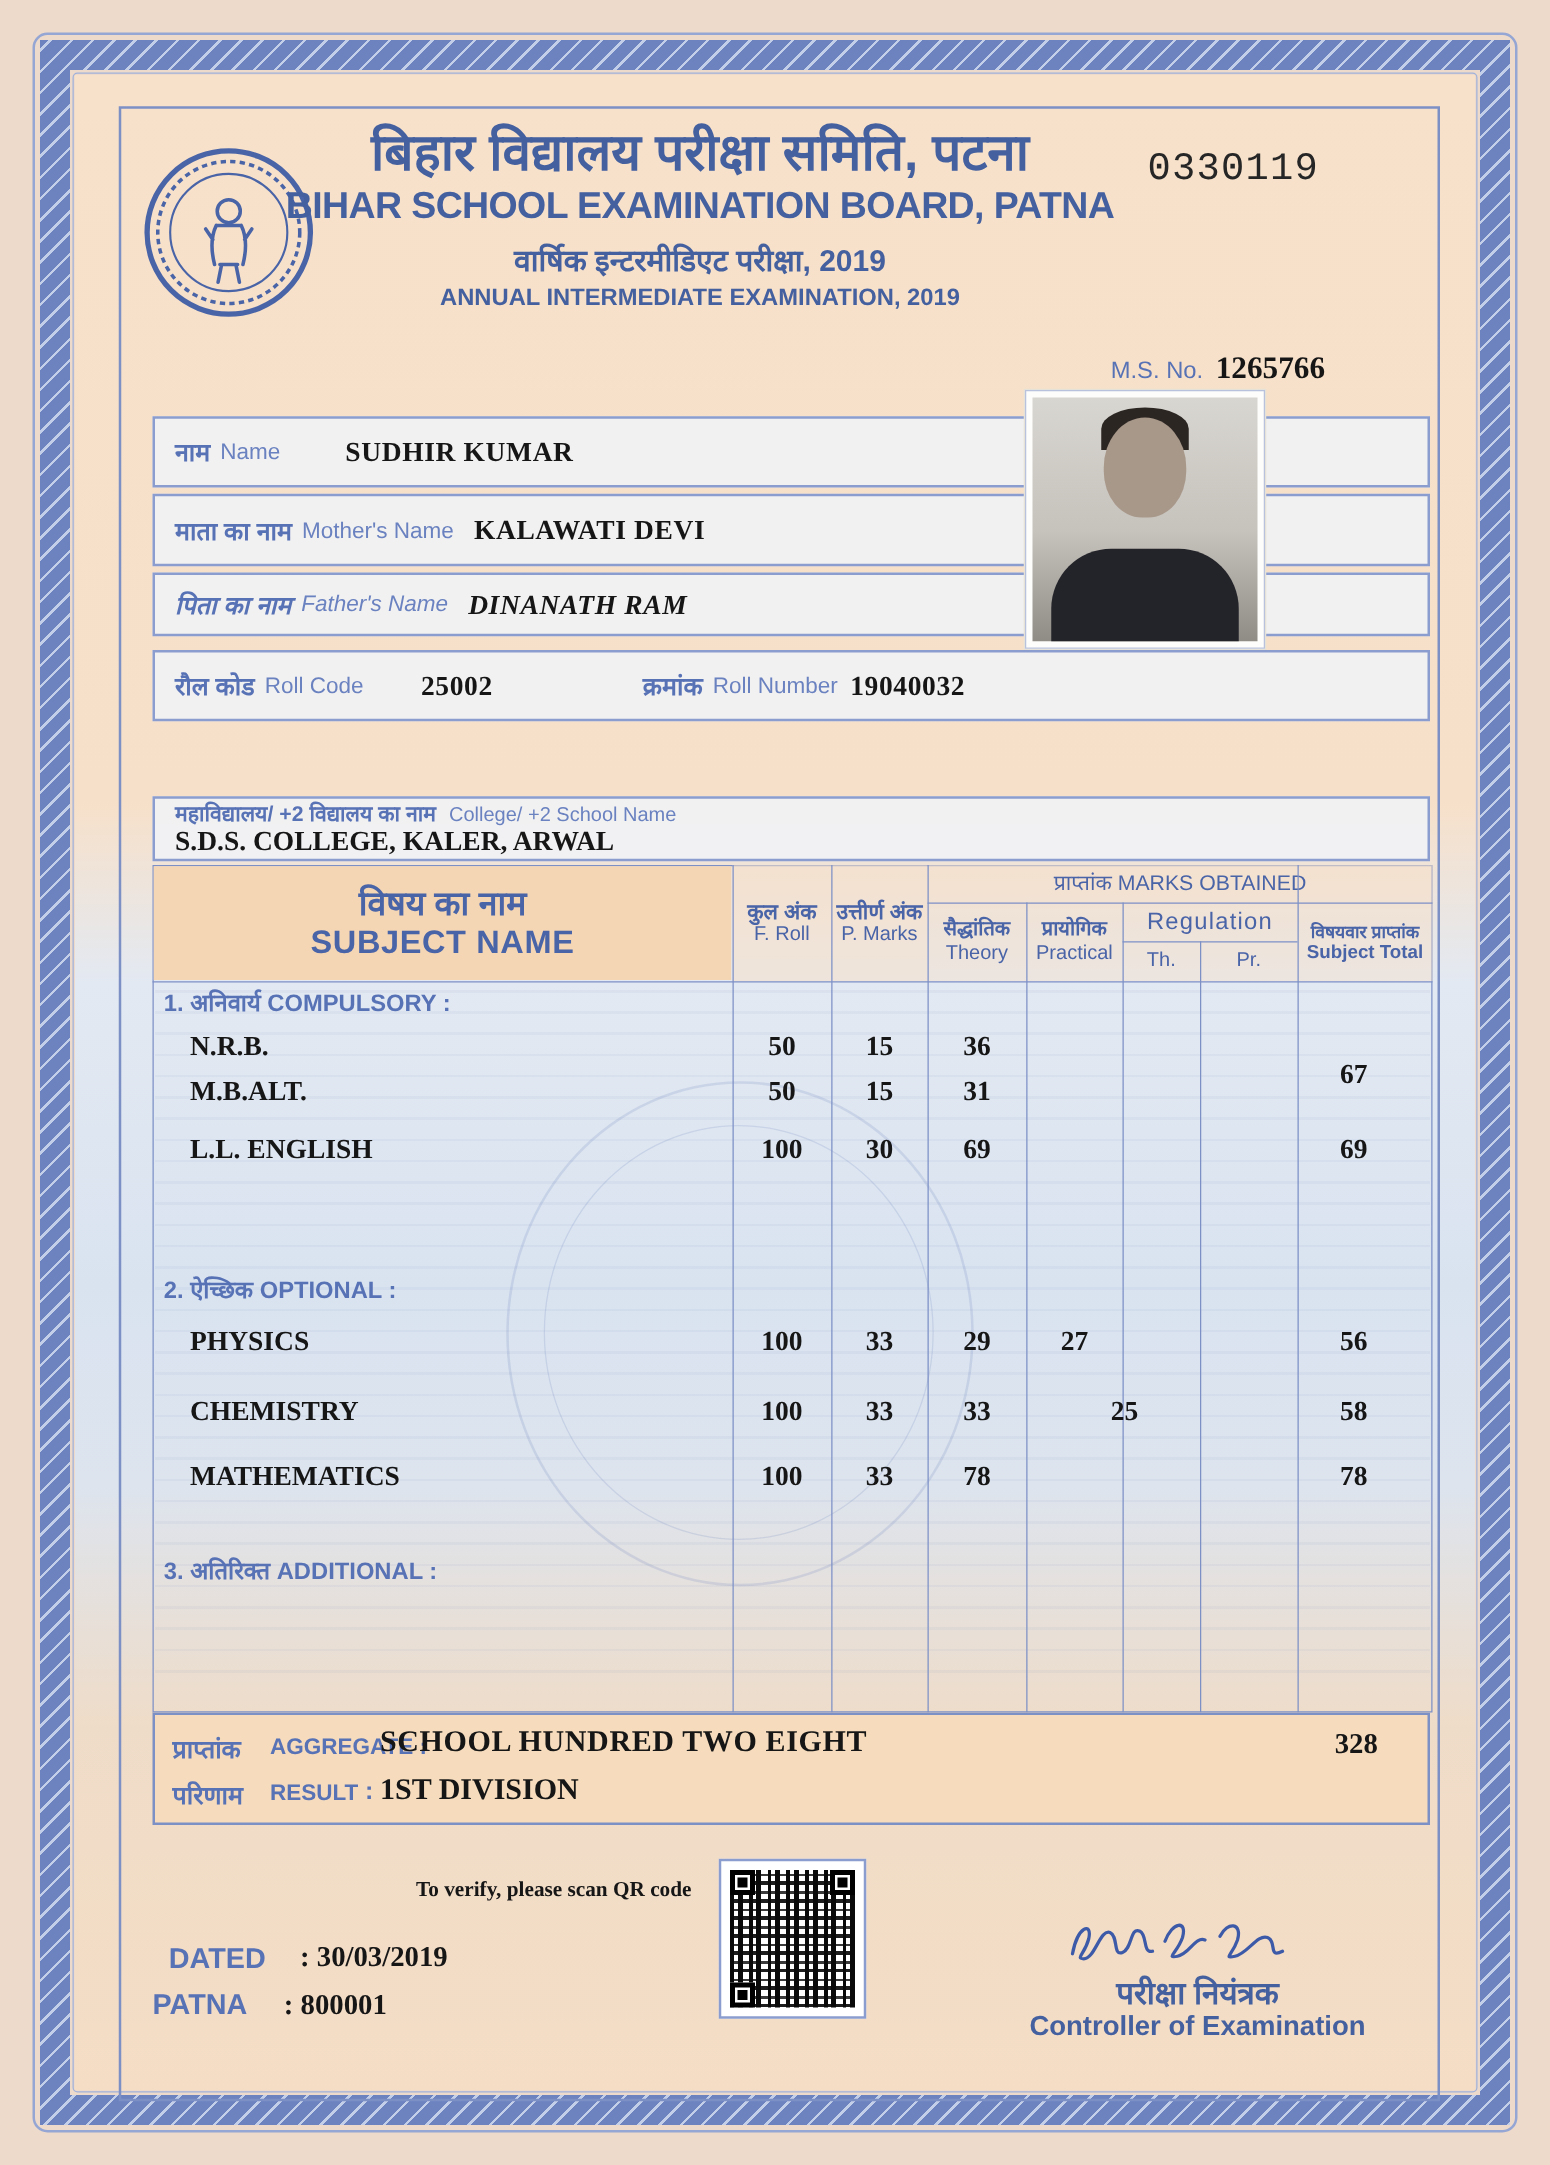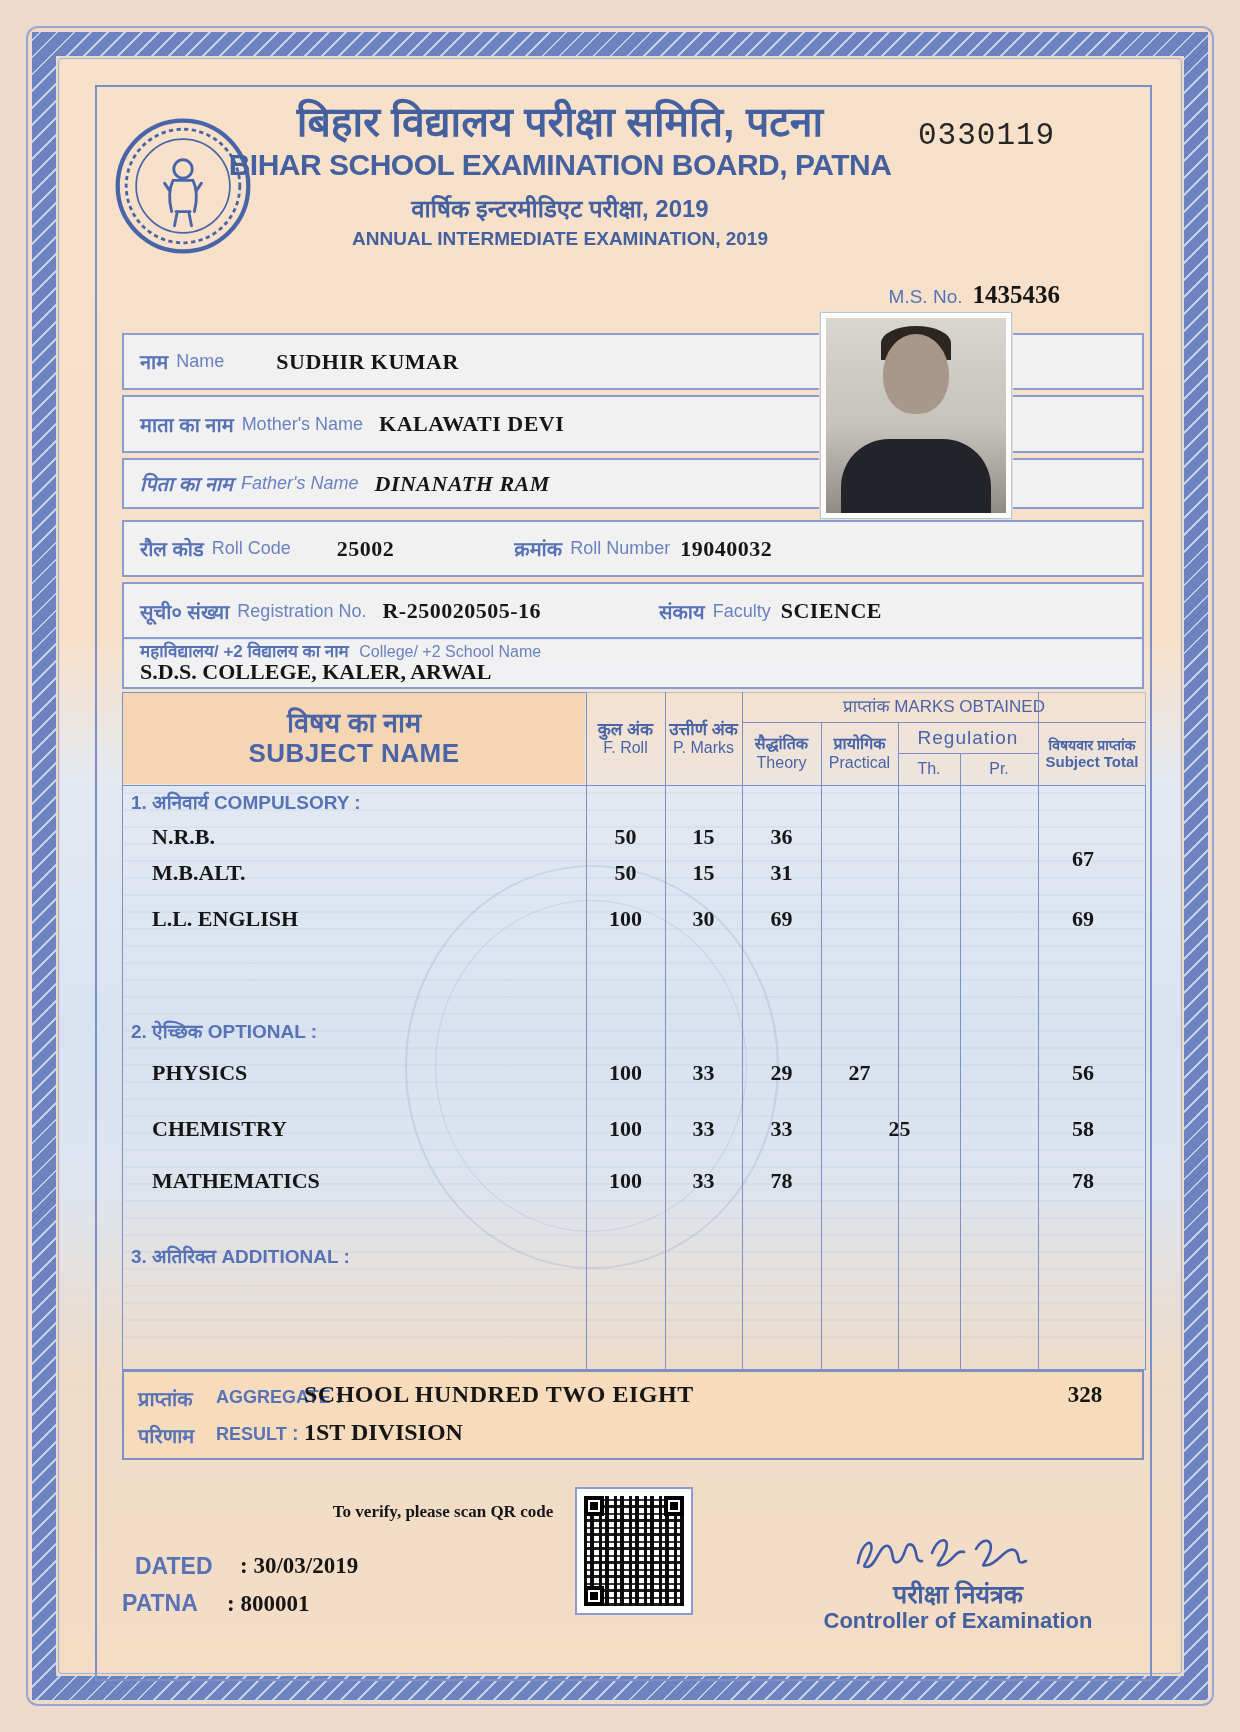--- a/index.html
+++ b/index.html
@@ -80,21 +80,21 @@
 
   <div class="abs" style="left:170px;top:100px;width:780px;text-align:center;">
     <div class="blue" style="font-size:41px;font-weight:bold;line-height:1.12;">बिहार विद्यालय परीक्षा समिति, पटना</div>
     <div class="blue" style="font-size:30px;font-weight:bold;letter-spacing:-0.5px;margin-top:2px;">BIHAR SCHOOL EXAMINATION BOARD, PATNA</div>
     <div class="blue" style="font-size:24px;font-weight:bold;margin-top:9px;">वार्षिक इन्टरमीडिएट परीक्षा, 2019</div>
     <div class="blue" style="font-size:19px;font-weight:bold;margin-top:4px;">ANNUAL INTERMEDIATE EXAMINATION, 2019</div>
   </div>
 
   <div class="abs" style="left:700px;top:281px;width:360px;display:flex;align-items:baseline;justify-content:flex-end;gap:10px;">
     <span class="hi" style="font-size:19px;">M.S. No.</span>
-    <span class="val" style="font-size:25px;">1435436</span>
+    <span class="val" style="font-size:25px;">1265766</span>
   </div>
 
   <div class="frow" style="top:333px;height:57px;">
     <span class="lab-hi hi">नाम</span>
     <span class="lab-en en">Name</span>
     <span class="fval val" style="margin-left:52px;">SUDHIR KUMAR</span>
   </div>
 
   <div class="frow" style="top:395px;height:58px;">
     <span class="lab-hi hi">माता का नाम</span>
@@ -110,28 +110,20 @@
 
   <div class="frow" style="top:520px;height:57px;">
     <span class="lab-hi hi">रौल कोड</span>
     <span class="lab-en en">Roll Code</span>
     <span class="fval val" style="margin-left:46px;">25002</span>
     <span class="lab-hi hi" style="margin-left:120px;">क्रमांक</span>
     <span class="lab-en en">Roll Number</span>
     <span class="fval val" style="margin-left:10px;">19040032</span>
   </div>
 
-  <div class="frow" style="top:582px;height:58px;">
-    <span class="lab-hi hi">सूची० संख्या</span>
-    <span class="lab-en en">Registration No.</span>
-    <span class="fval val">R-250020505-16</span>
-    <span class="lab-hi hi" style="margin-left:118px;">संकाय</span>
-    <span class="lab-en en">Faculty</span>
-    <span class="fval val" style="margin-left:10px;">SCIENCE</span>
-  </div>
 
   <div class="frow" style="top:637px;height:52px;flex-direction:column;align-items:flex-start;justify-content:center;padding-top:2px;">
     <div style="line-height:1;">
       <span class="hi" style="font-size:17px;font-weight:bold;">महाविद्यालय/ +2 विद्यालय का नाम</span>
       <span class="en" style="font-size:16px;margin-left:6px;">College/ +2 School Name</span>
     </div>
     <div class="val" style="font-size:22px;line-height:1.1;">S.D.S. COLLEGE, KALER, ARWAL</div>
   </div>
 
   <div class="photo">

